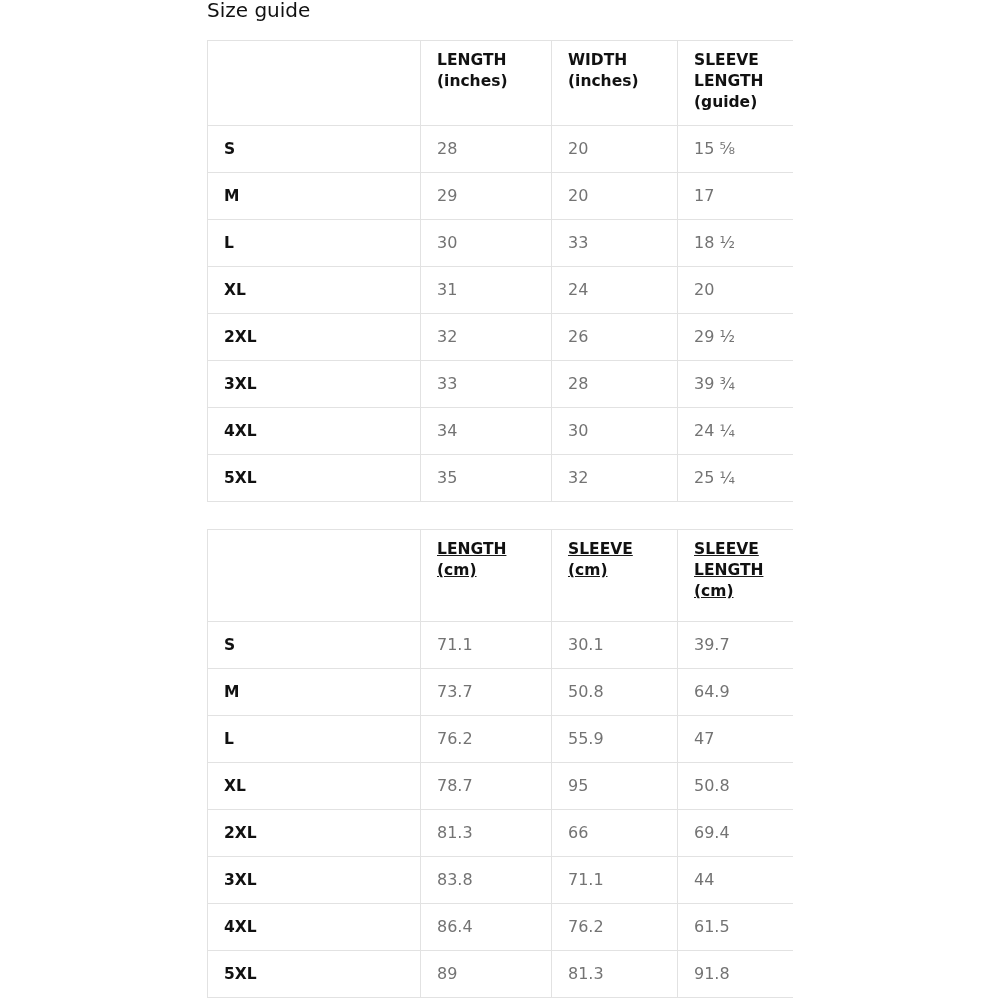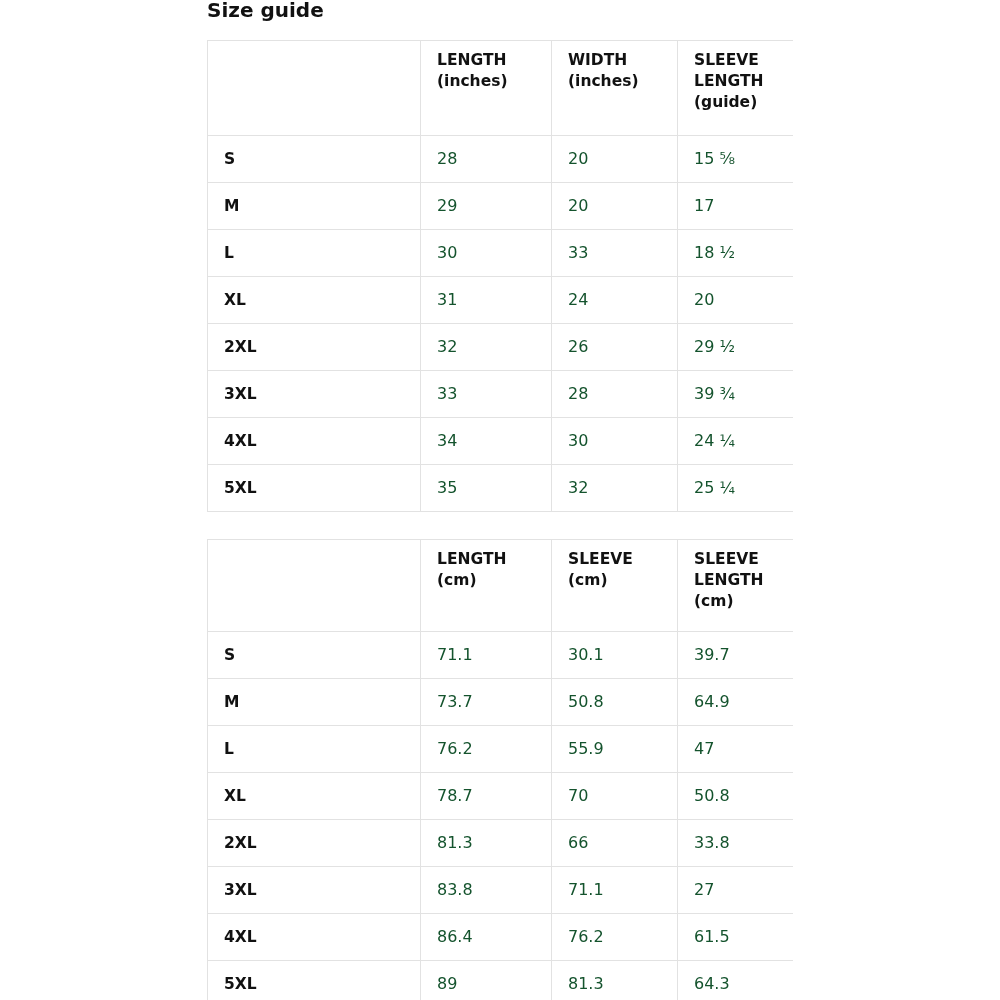--- a/index.html
+++ b/index.html
@@ -16,21 +16,21 @@
   }
   .container {
     width: 586px;
     margin: 0 auto;
   }
   h2.page-title {
     margin: 0;
     padding: 0;
     font-size: 20px;
     line-height: 20px;
-    font-weight: bold;
+    font-weight: normal;
     color: #111111;
   }
   .table-wrap {
     margin-top: 20px;
     width: 586px;
     overflow: hidden;
   }
   .table-wrap.second {
     margin-top: 27px;
   }
@@ -46,22 +46,22 @@
   table.size-table th,
   table.size-table td {
     border: 1px solid #e2e2e2;
     text-align: left;
     box-sizing: border-box;
   }
   
   table.size-table tr > *:last-child {
     border-right: none;
   }
-  table.size-table thead tr { height: 95px; }
-  .table-wrap.second table.size-table thead tr { height: 92px; }
+  table.size-table thead tr { height: 85px; }
+  .table-wrap.second table.size-table thead tr { height: 92px; text-decoration: underline; }
   table.size-table thead th {
     vertical-align: top;
     padding: 9px 12px 0 16px;
     font-weight: bold;
     font-size: 15.5px;
     line-height: 21px;
     color: #111111;
   }
   table.size-table tbody tr { height: 47px; }
   table.size-table tbody th,
@@ -71,21 +71,21 @@
     font-size: 16px;
     line-height: 20px;
   }
   table.size-table tbody th {
     font-weight: bold;
     font-size: 15.5px;
     color: #111111;
   }
   table.size-table tbody td {
     font-weight: normal;
-    color: #14532d;
+    color: #737373;
   }
 </style>
 </head>
 <body>
 
 <main class="container">
   <h2 class="page-title">Size guide</h2>
 
   <div class="table-wrap first">
     <table class="size-table">
@@ -187,43 +187,43 @@
           </tr>
           <tr>
             <th>L</th>
             <td>76.2</td>
             <td>55.9</td>
             <td>47</td>
           </tr>
           <tr>
             <th>XL</th>
             <td>78.7</td>
-            <td>70</td>
+            <td>95</td>
             <td>50.8</td>
           </tr>
           <tr>
             <th>2XL</th>
             <td>81.3</td>
             <td>66</td>
-            <td>33.8</td>
+            <td>69.4</td>
           </tr>
           <tr>
             <th>3XL</th>
             <td>83.8</td>
             <td>71.1</td>
-            <td>27</td>
+            <td>44</td>
           </tr>
           <tr>
             <th>4XL</th>
             <td>86.4</td>
             <td>76.2</td>
             <td>61.5</td>
           </tr>
           <tr>
             <th>5XL</th>
             <td>89</td>
             <td>81.3</td>
-            <td>64.3</td>
+            <td>91.8</td>
           </tr>
         </tbody>
       </table>
   </div>
 </main>
 
 </body></html>

